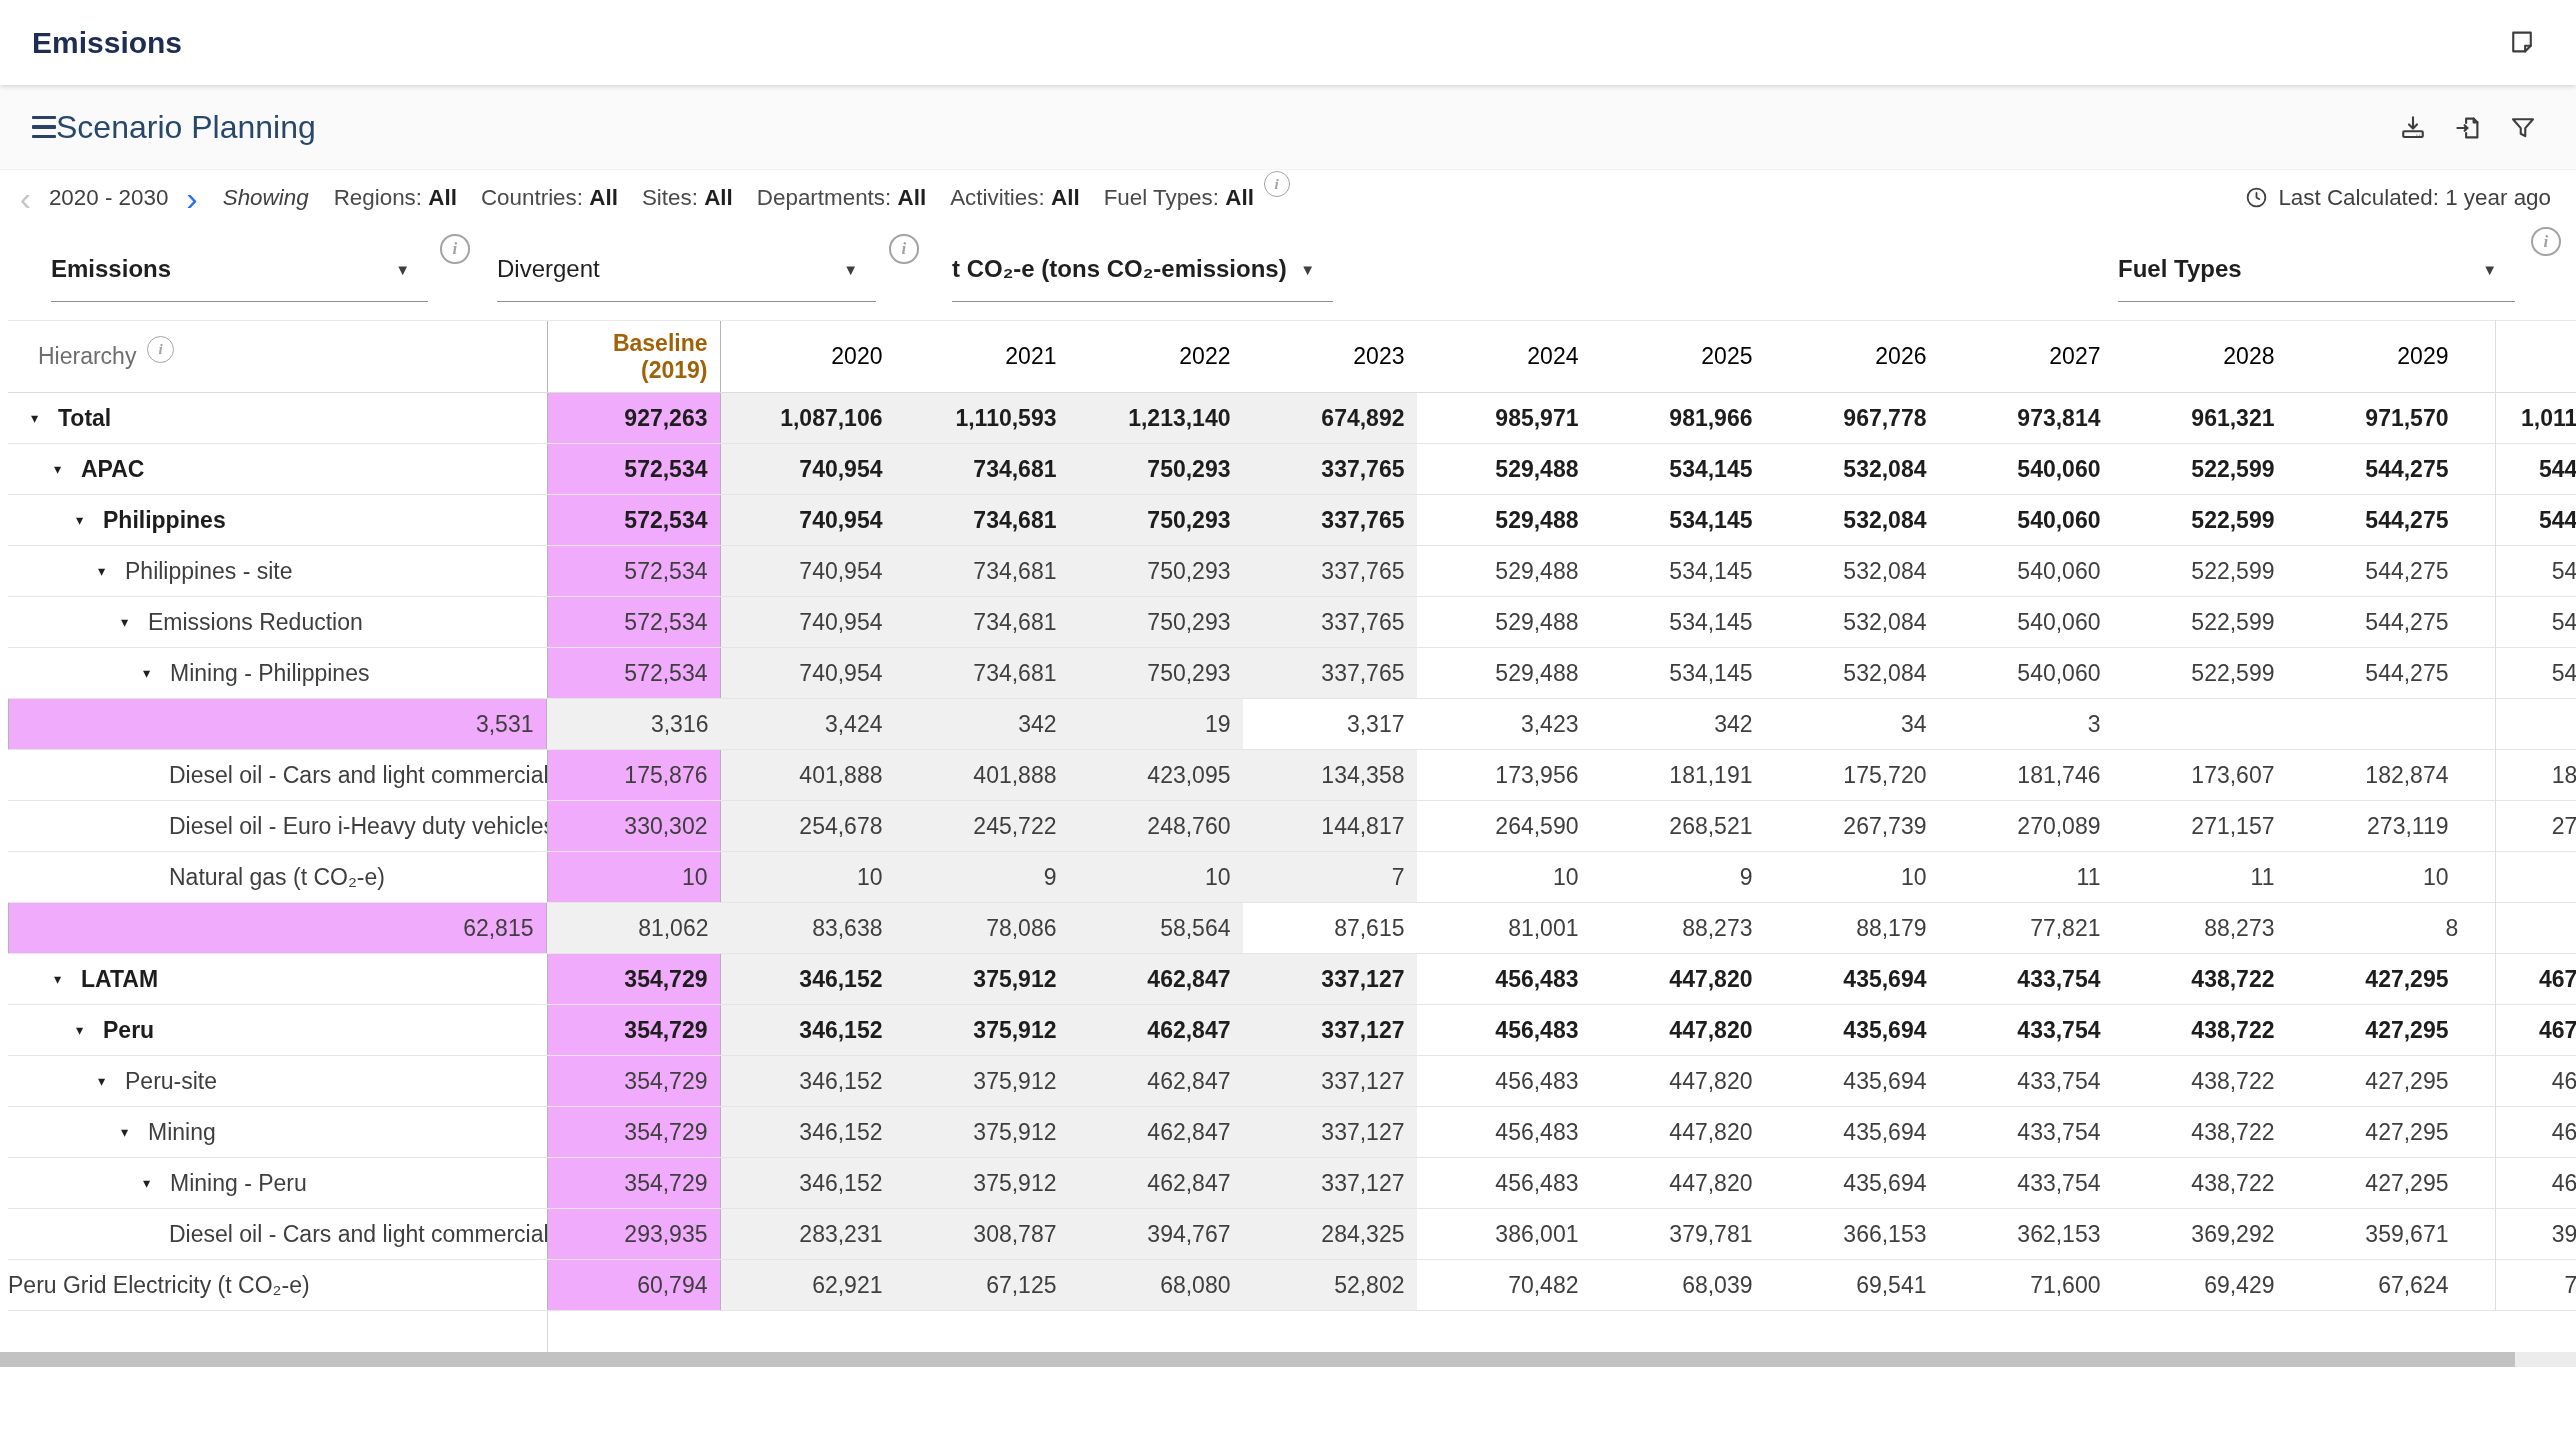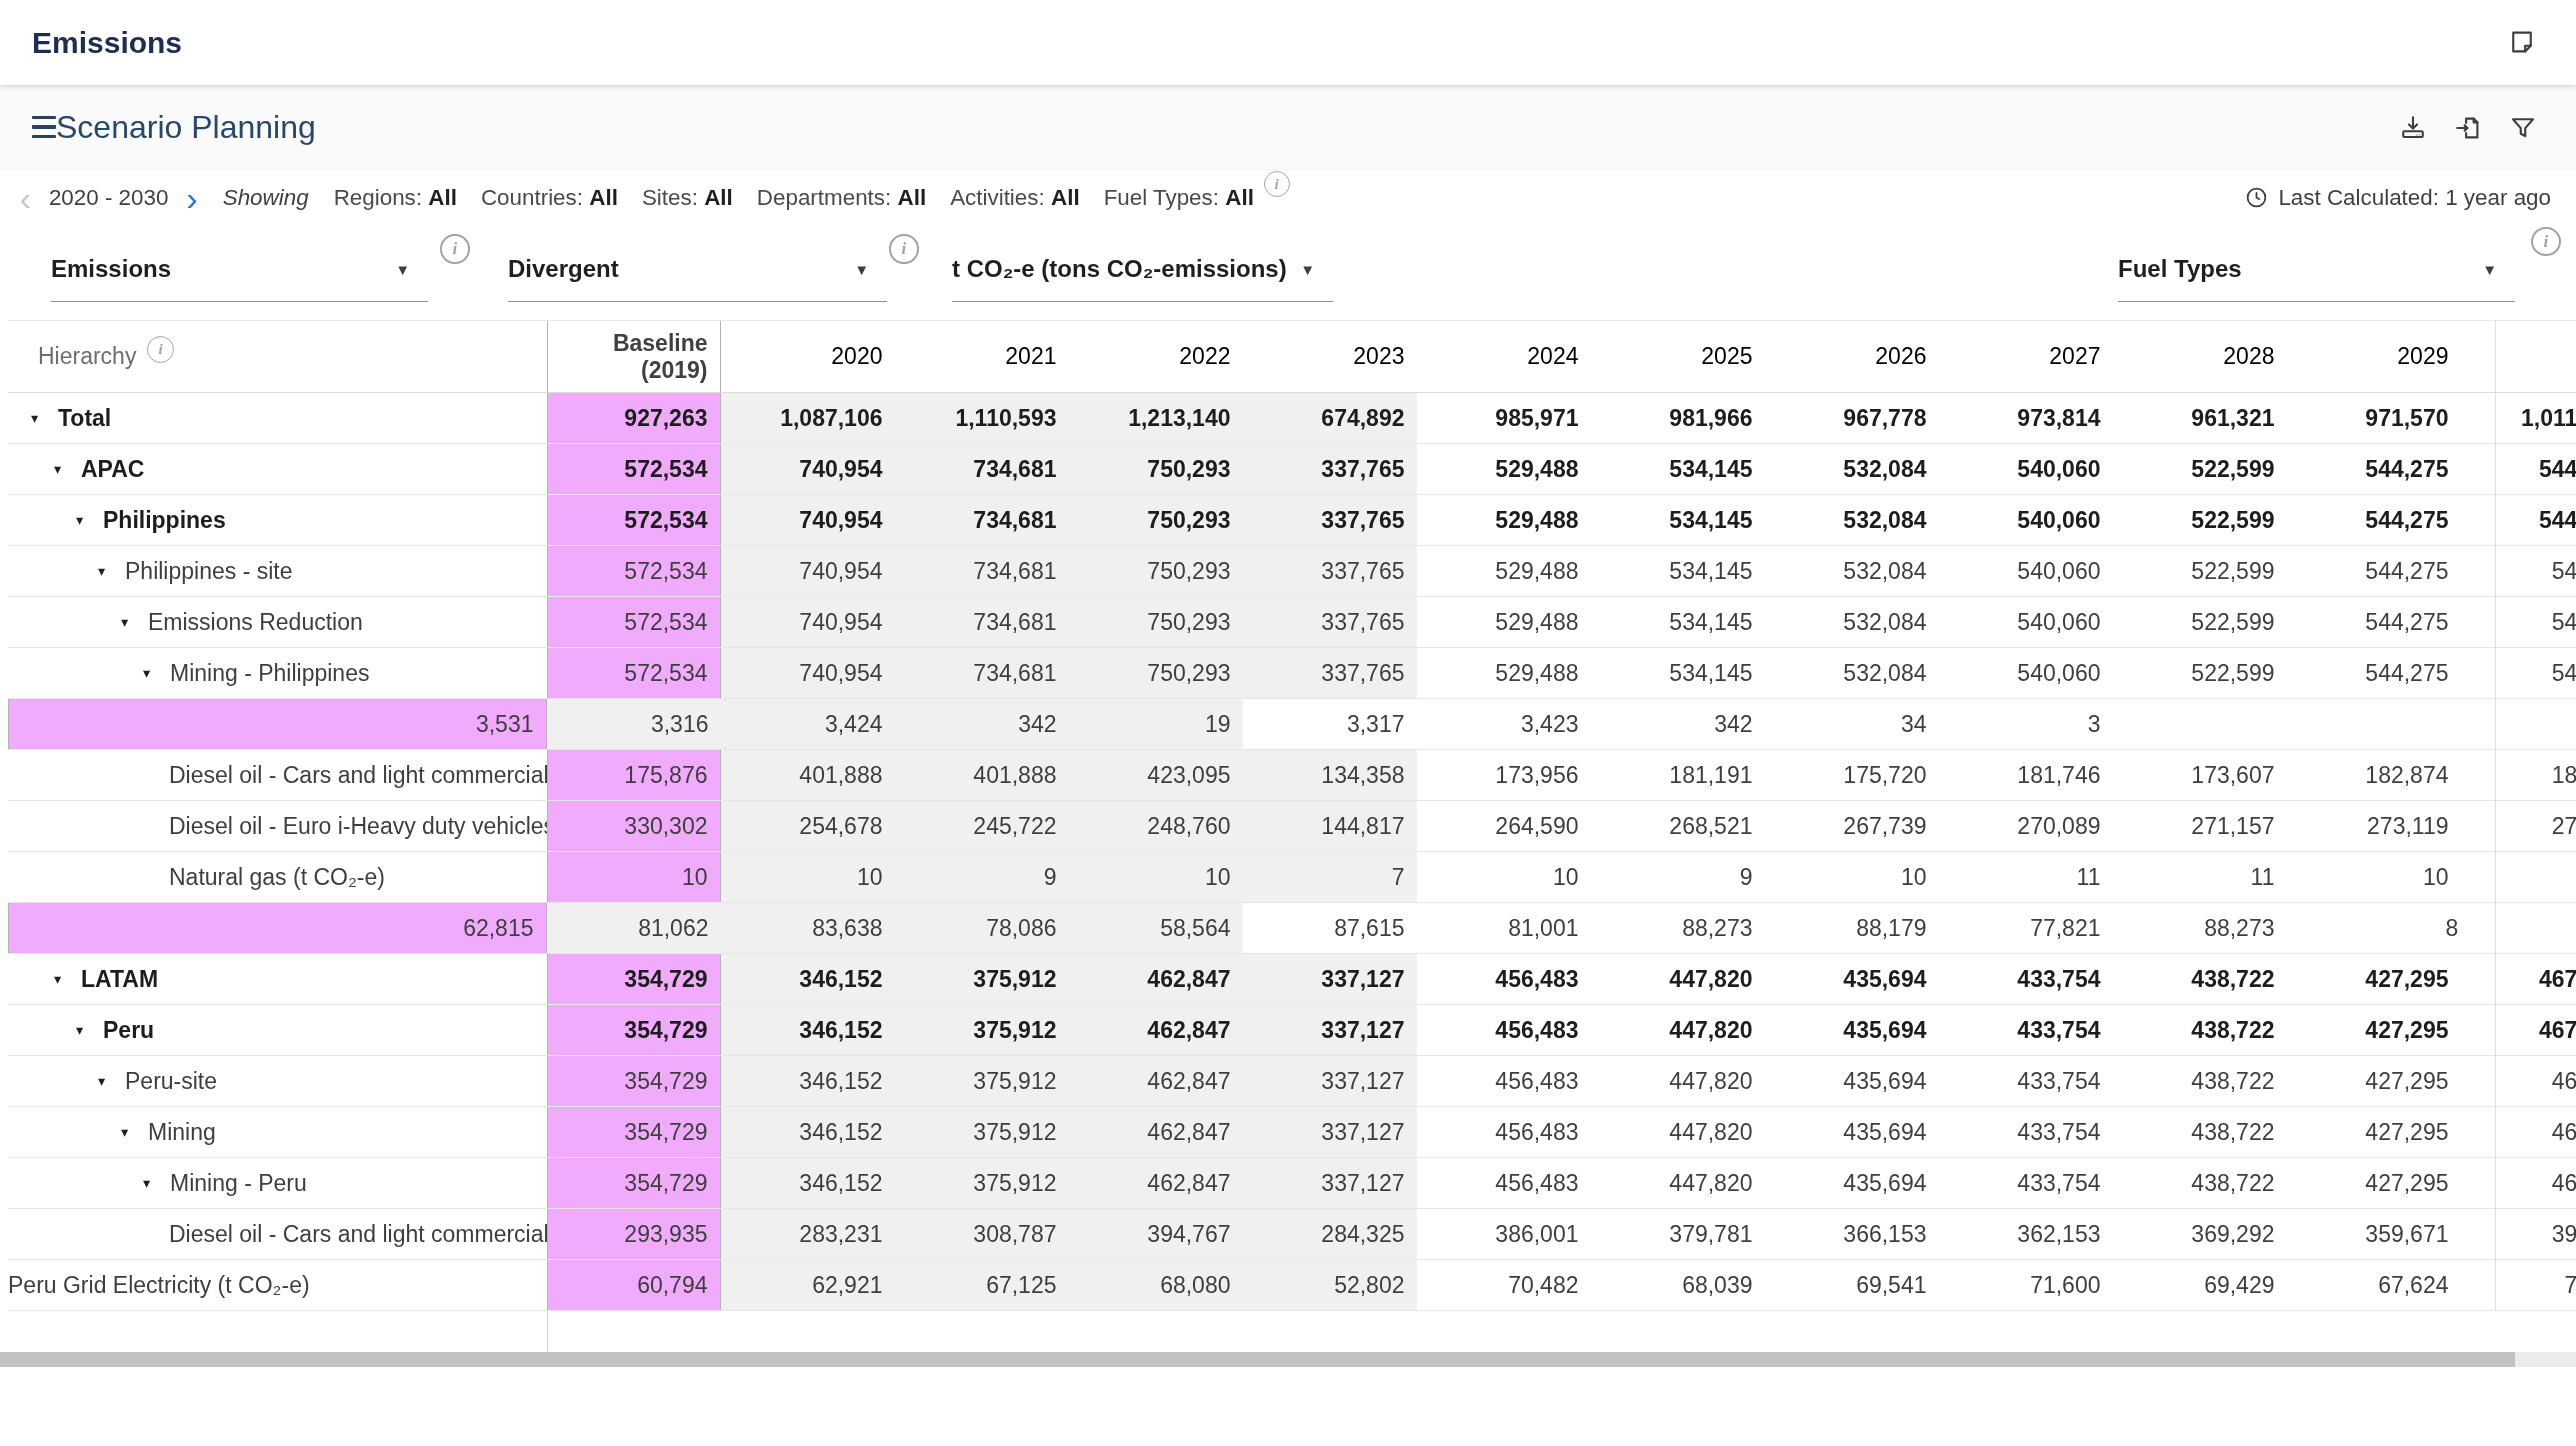--- a/index.html
+++ b/index.html
@@ -41,36 +41,36 @@
   .fi { position:relative; top:-13.4px; left:-14.3px; width:26px; height:26px; border-width:1.8px; font-size:15px; }
   .lastcalc { position:absolute; right:25px; display:flex; align-items:center; gap:9px; color:#3f3f3f; }
 
   
   .controls { position:absolute; top:225px; left:0; width:2576px; height:95px; background:#fff; }
   .sel { position:absolute; top:12.5px; height:64px; border-bottom:1.8px solid #8f8f8f;
          display:flex; align-items:center; font-size:24px; color:#1f1f1f; cursor:pointer; }
   .sel .lab { white-space:nowrap; overflow:hidden; }
   .sel .caret { position:absolute; right:18px; font-size:15px; color:#3f3f3f; }
   .sel.s1 { left:51px;  width:377px; font-weight:700; }
-  .sel.s2 { left:508px; width:379px; font-weight:700; }
+  .sel.s2 { left:497px; width:379px; font-weight:400; }
   .sel.s3 { left:952px; width:381px; font-weight:700; }
   .sel.sf { left:2118px; width:397px; font-weight:700; }
   .ci { position:absolute; }
   .ci.i1 { left:440px; top:9px; }
   .ci.i2 { left:889px; top:9px; }
   .ci.if { left:2531px; top:1.8px; }
 
   
   .tablewrap { position:absolute; top:320px; left:8px; width:2576px; }
   .thead, .trow { display:grid; grid-template-columns:539px 174px repeat(10,174px) 119px; }
   .thead { height:73px; border-top:0.9px solid #e9e9e9; border-bottom:0.9px solid #dcdcdc; align-items:center; background:#fff; }
   .hname { height:100%; display:flex; align-items:center; padding-left:30px; color:#6e6e6e; font-size:23px; gap:10.7px; }
   .hname .info-i { width:27px; height:27px; font-size:15px; border-width:1.8px; position:relative; top:-7.2px; }
   .hc { text-align:right; padding-right:12.5px; color:#000000; font-size:23px; }
-  .hc.hb { font-weight:700; color:#404040; height:100%; display:flex; align-items:center; justify-content:flex-end;
+  .hc.hb { font-weight:700; color:#a16207; height:100%; display:flex; align-items:center; justify-content:flex-end;
            border-left:0.9px solid #b4b4b4; border-right:0.9px solid #b4b4b4; }
   .hc.cut { padding-right:2.7px; overflow:hidden; }
 
   .trow { height:51px; border-bottom:0.9px solid #e5e5e5; background:#fff; }
   .hcell { display:flex; align-items:center; font-size:23px; color:#3e3e3e; overflow:hidden; white-space:nowrap; }
   .arr { width:27px; font-size:14.3px; color:#1f1f1f; flex:none; cursor:pointer; }
   .cell { display:flex; align-items:center; justify-content:flex-end; padding-right:12.5px;
           font-size:23px; color:#3e3e3e; white-space:nowrap; overflow:hidden; }
   .cell.g { background:#f0f0f1; }
   .cell.base { background:#f0abfc; border-left:0.9px solid #b4b4b4; border-right:0.9px solid #b4b4b4; }

